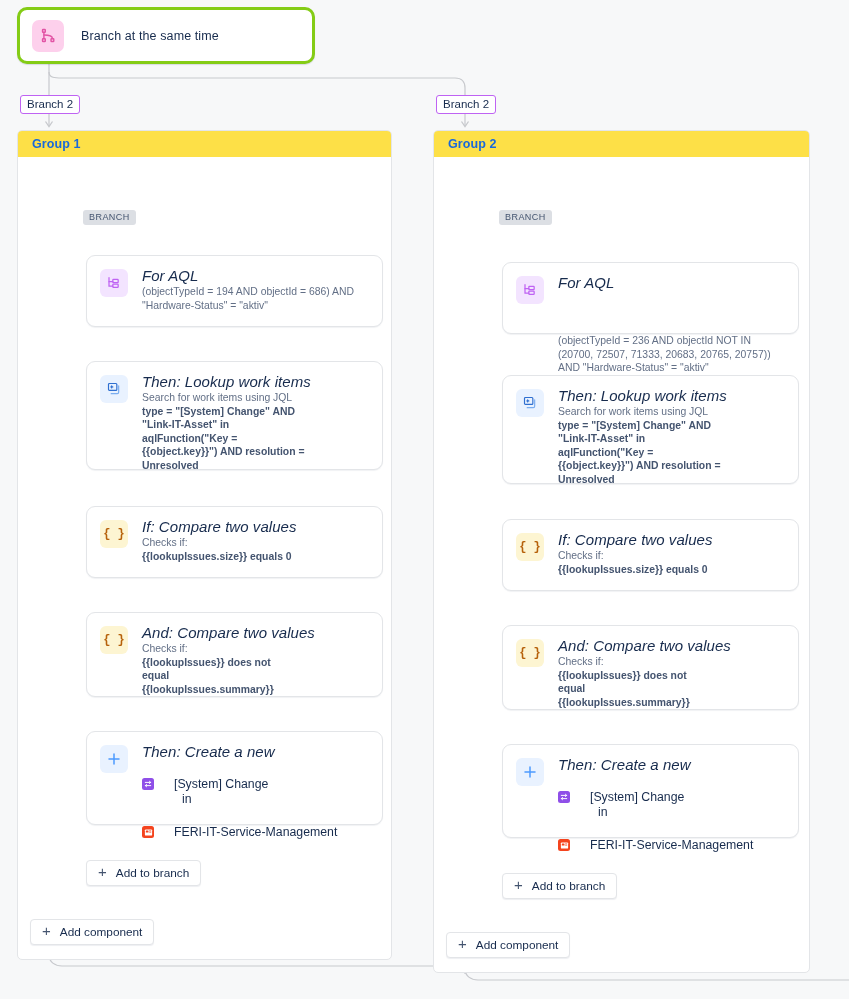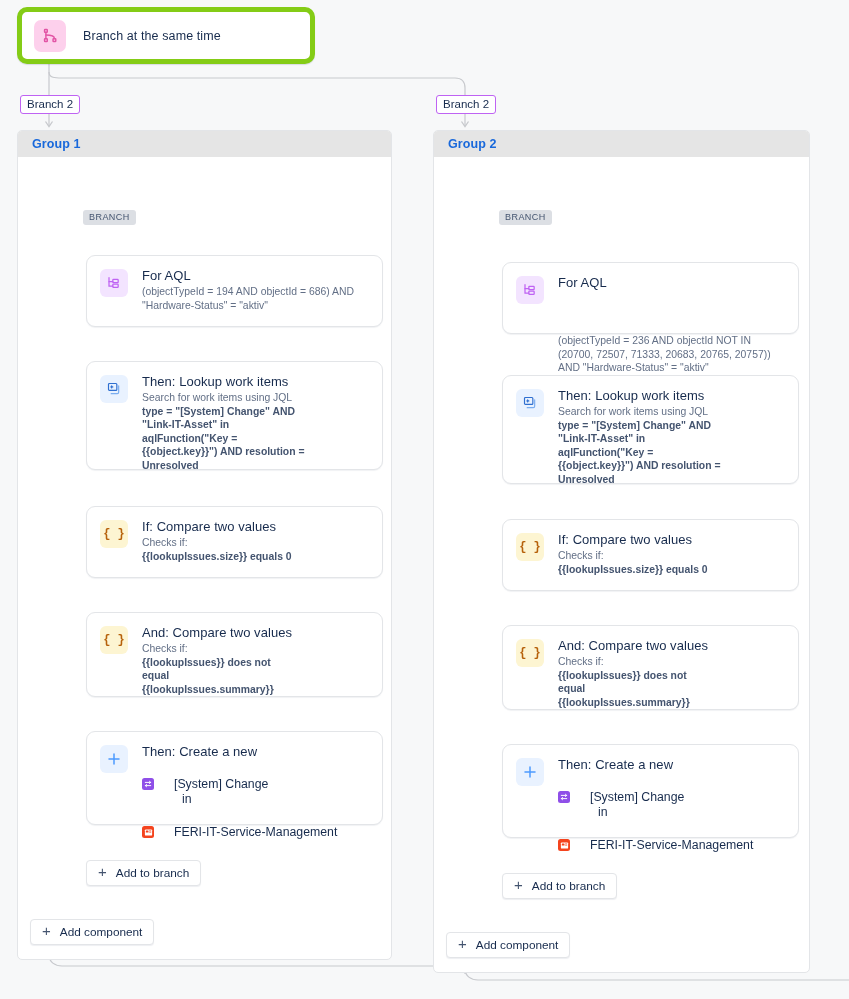--- a/index.html
+++ b/index.html
@@ -32,21 +32,21 @@
   }
 
   
   .trigger-card {
     position: absolute;
     left: 17px;
     top: 7px;
     width: 298px;
     height: 57px;
     background: #ffffff;
-    border: 5px solid #84cc16;
+    border: 3px solid #84cc16;
     border-radius: 10px;
     box-sizing: border-box;
     display: flex;
     align-items: center;
     padding: 0 12px;
     box-shadow: 0 1px 1px rgba(9,30,66,0.13);
   }
   .trigger-ico {
     width: 32px; height: 32px;
     border-radius: 7px;
@@ -80,21 +80,21 @@
   .group {
     position: absolute;
     background: #ffffff;
     border: 1px solid #e3e5e8;
     border-radius: 5px;
     box-sizing: border-box;
     overflow: hidden;
   }
   .group-header {
     height: 26px;
-    background: #e5e5e5;
+    background: #fde047;
     display: flex;
     align-items: center;
     padding-left: 14px;
     box-sizing: border-box;
   }
   .group-header span {
     font-size: 12.5px;
     font-weight: bold;
     color: #1868db;
     letter-spacing: .1px;
@@ -134,24 +134,25 @@
     margin-top: 1px;
   }
   .ico-purple { background: #f3e4ff; }
   .ico-blue   { background: #e9f2ff; }
   .ico-yellow { background: #fdf5d2; color:#b6610a; font-weight:bold; font-size:12px; font-family:"Liberation Mono", monospace; }
   .step-body {
     margin-left: 14px;
     min-width: 0;
   }
   .step-title {
-    font-size: 13px;
+    font-size: 15px;
     color: #172b4d;
     line-height: 15px;
     letter-spacing: .05px;
+    font-style: italic;
   }
   .step-sub {
     font-size: 10.4px;
     color: #626f86;
     line-height: 13.5px;
     margin-top: 2px;
   }
   .step-sub-strong {
     font-size: 10.4px;
     color: #44546f;

